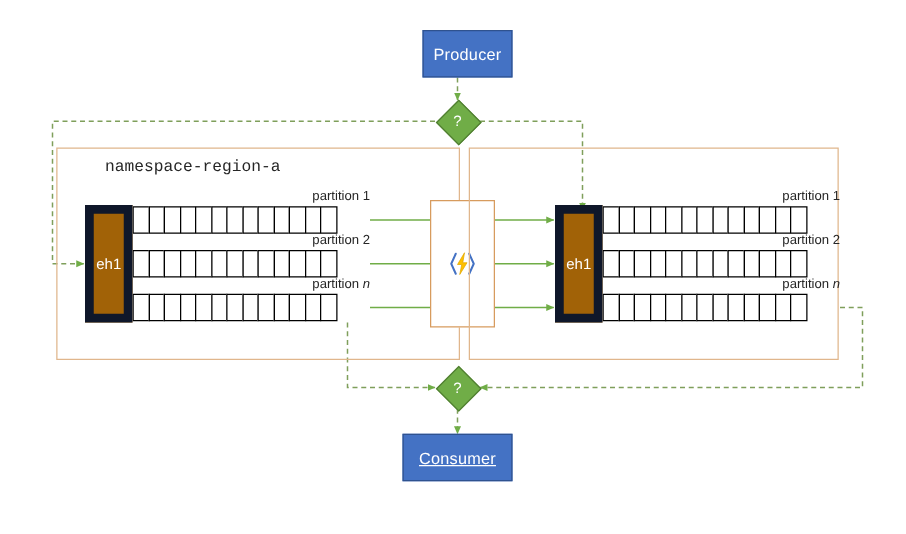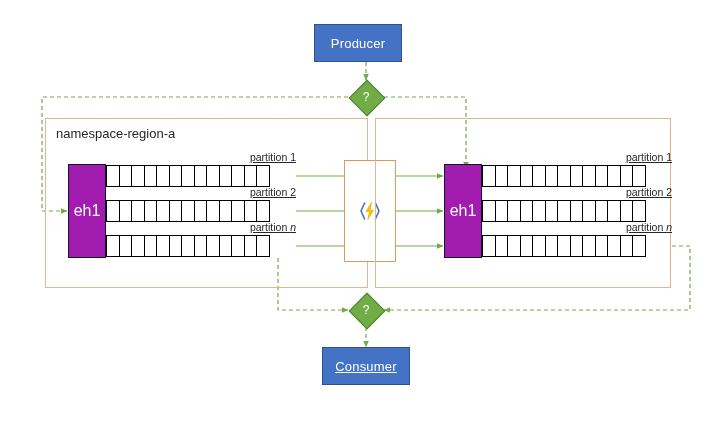--- a/index.html
+++ b/index.html
@@ -39,35 +39,35 @@
   
   .namespace{
     border:1px solid #E0B68C;background:transparent;
   }
   .ns-title{
     position:absolute;font-size:13px;color:#262626;white-space:nowrap;
   }
 
   
   .ehbox{
-    background:#a21caf;border:1px solid #0f172a;
-    color:#ffffff;font-size:16px;
+    background:#a16207;border:7px solid #0f172a;
+    color:#ffffff;font-size:12px;
     display:flex;align-items:center;justify-content:center;
   }
 
   
   .partition{display:flex;}
   .partition .cell{
     width:13.5px;height:22px;border:1px solid #000000;
     margin-left:-1px;background:#ffffff;box-sizing:border-box;
   }
   .partition .cell:first-child{margin-left:0;}
   .plabel{
     position:absolute;font-size:10.5px;color:#262626;
-    white-space:nowrap;text-align:right;text-decoration:underline;
+    white-space:nowrap;text-align:right;
   }
   .plabel i{font-style:italic;}
 
   
   .fnbox{
     border:1px solid #D79B5E;background:#ffffff;
     display:flex;align-items:center;justify-content:center;
   }
 </style>
 </head>
@@ -99,29 +99,29 @@
     <path d="M396,211 L443,211" stroke="#70AD47" stroke-width="1.2" fill="none" marker-end="url(#arrGreen)"></path>
     <path d="M396,246 L443,246" stroke="#70AD47" stroke-width="1.2" fill="none" marker-end="url(#arrGreen)"></path>
 
     <path d="M278,258 L278,310 L348,310" stroke="#7F9F5B" stroke-width="1.2" stroke-dasharray="4,3" fill="none" marker-end="url(#arrDash)"></path>
 
     <path d="M672,246 L690,246 L690,310 L384,310" stroke="#7F9F5B" stroke-width="1.2" stroke-dasharray="4,3" fill="none" marker-end="url(#arrDash)"></path>
 
     <path d="M366,327 L366,347" stroke="#7F9F5B" stroke-width="1.2" stroke-dasharray="4,3" fill="none" marker-end="url(#arrDash)"></path>
   </svg>
 
-  <div class="node endpoint" style="left:314px;top:24px;width:88px;height:38px;">Producer</div>
+  <div class="node endpoint" style="left:338px;top:24px;width:72px;height:38px;">Producer</div>
 
   <div class="node diamond" style="left:349px;top:80px;">
     <div class="dshape"></div>
     <div class="dlabel">?</div>
   </div>
 
   <div class="node namespace" style="left:45px;top:118px;width:323px;height:170px;"></div>
-  <div class="ns-title" style="left:56px;top:126px;">namespace-region-a</div>
+  <div class="ns-title" style="left:84px;top:126px;font-family:Liberation Mono, monospace;">namespace-region-a</div>
 
   <div class="node ehbox" style="left:68px;top:164px;width:38px;height:94px;">eh1</div>
 
   <div class="plabel" style="left:176px;top:151px;width:120px;">
     <span>partition 1</span><i></i>
   </div>
   <div class="node partition" style="left:106px;top:165px;">
     <span class="cell"></span>
       <span class="cell"></span>
       <span class="cell"></span>

